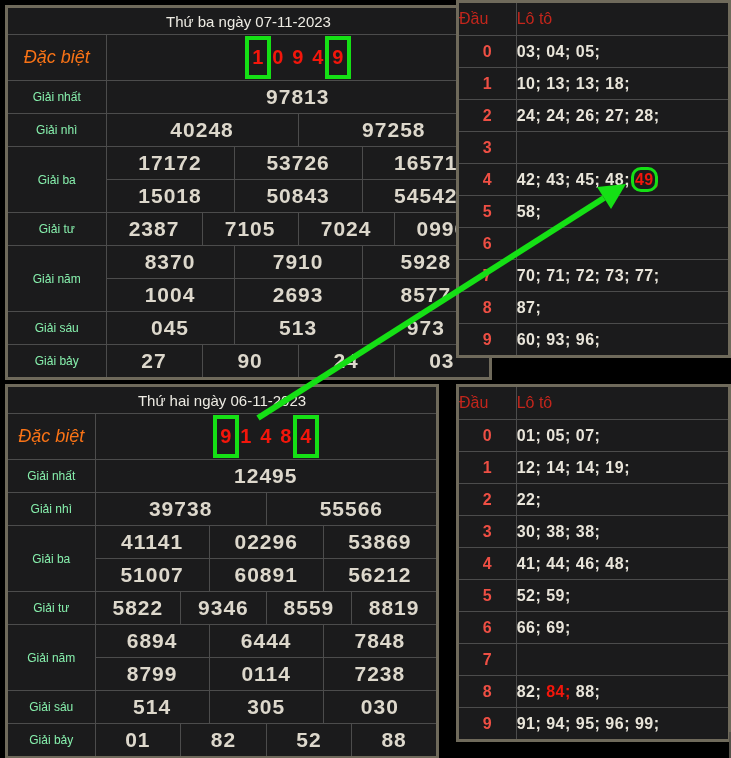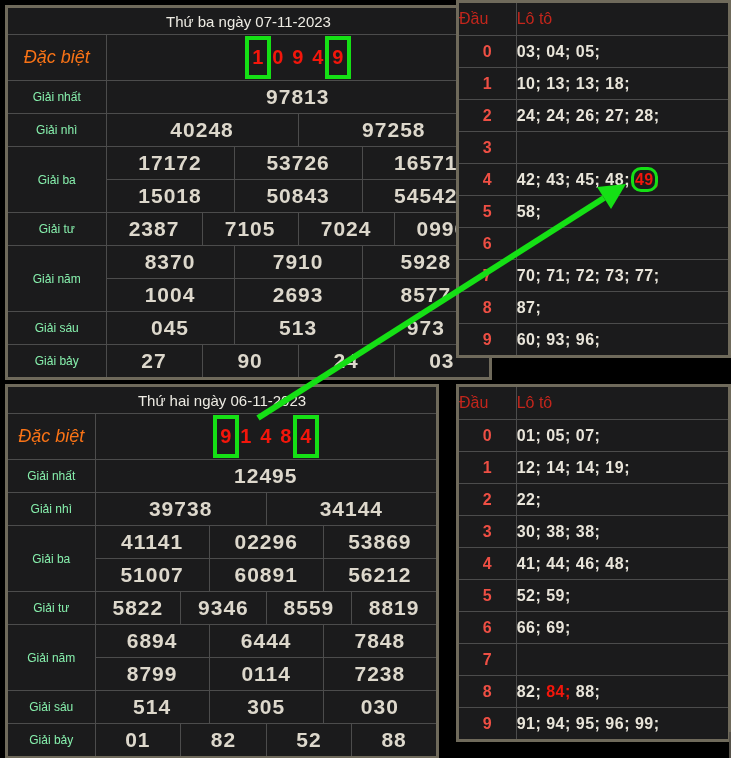--- a/index.html
+++ b/index.html
@@ -178,21 +178,21 @@
         <span class="sd gboxd">9</span><span class="sd">1</span><span class="sd">4</span><span class="sd">8</span><span class="sd gboxd">4</span>
       </td>
     </tr>
     <tr>
       <td class="label-cell">Giải nhất</td>
       <td colspan="12" class="num">12495</td>
     </tr>
     <tr>
       <td class="label-cell">Giải nhì</td>
       <td colspan="6" class="num">39738</td>
-      <td colspan="6" class="num">34144</td>
+      <td colspan="6" class="num">55566</td>
     </tr>
     <tr>
       <td class="label-cell" rowspan="2">Giải ba</td>
       <td colspan="4" class="num">41141</td>
       <td colspan="4" class="num">02296</td>
       <td colspan="4" class="num">53869</td>
     </tr>
     <tr>
       <td colspan="4" class="num">51007</td>
       <td colspan="4" class="num">60891</td>

